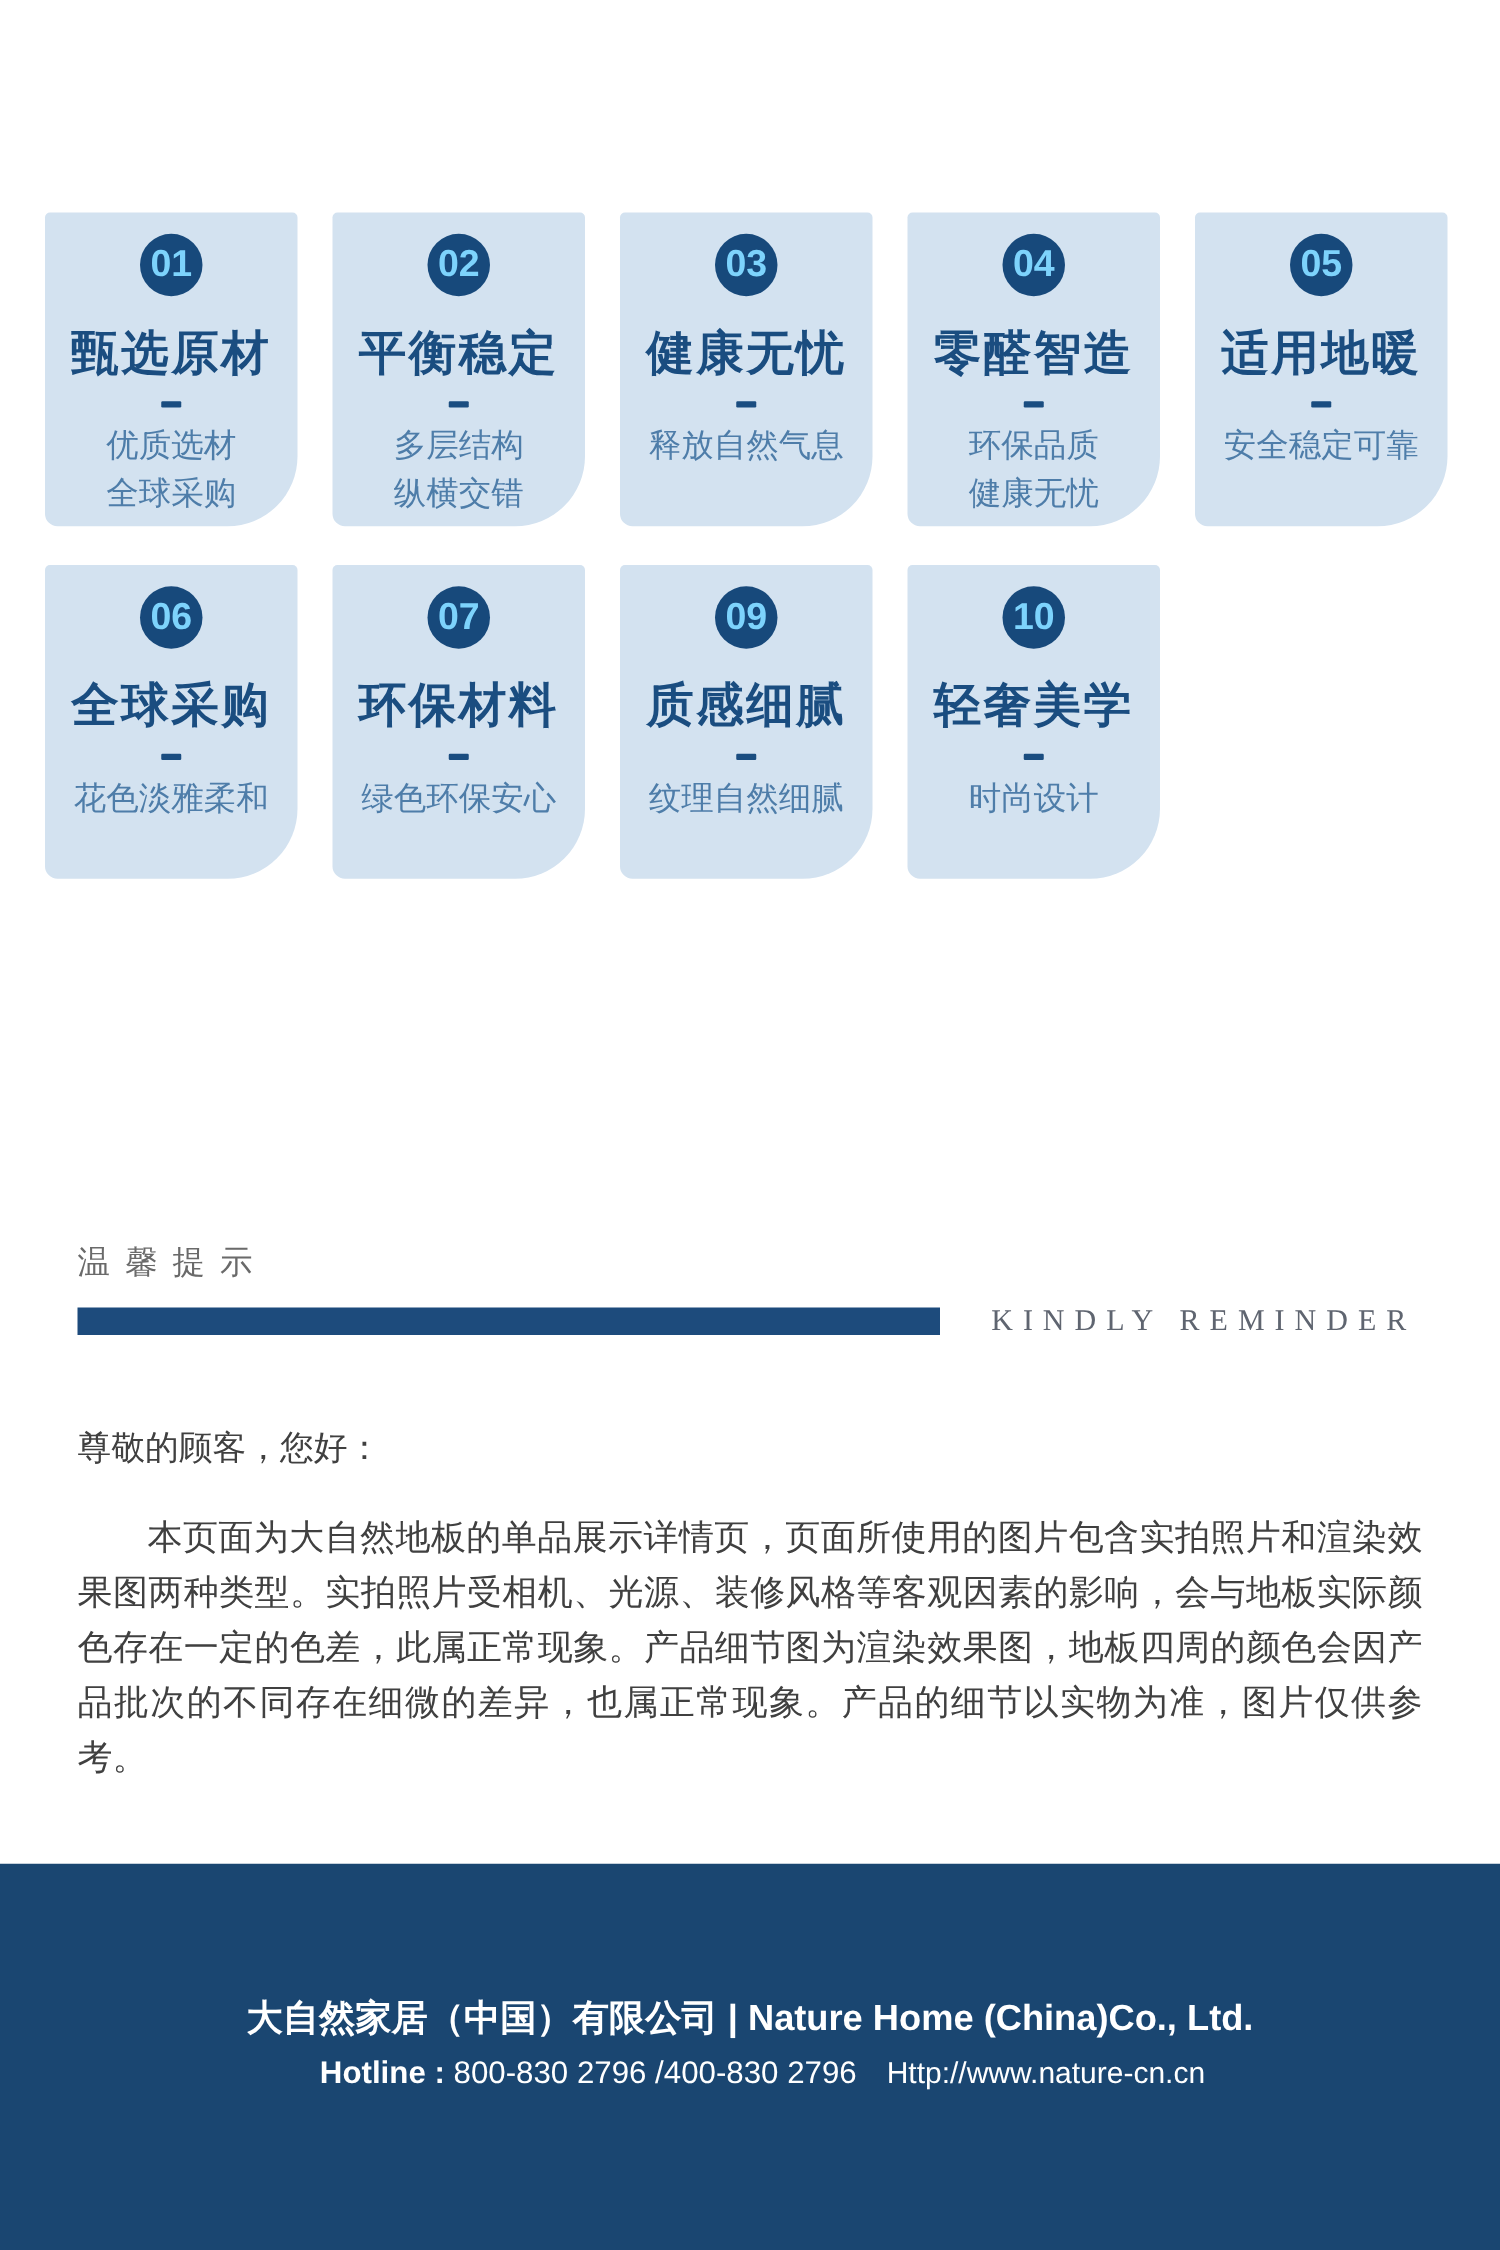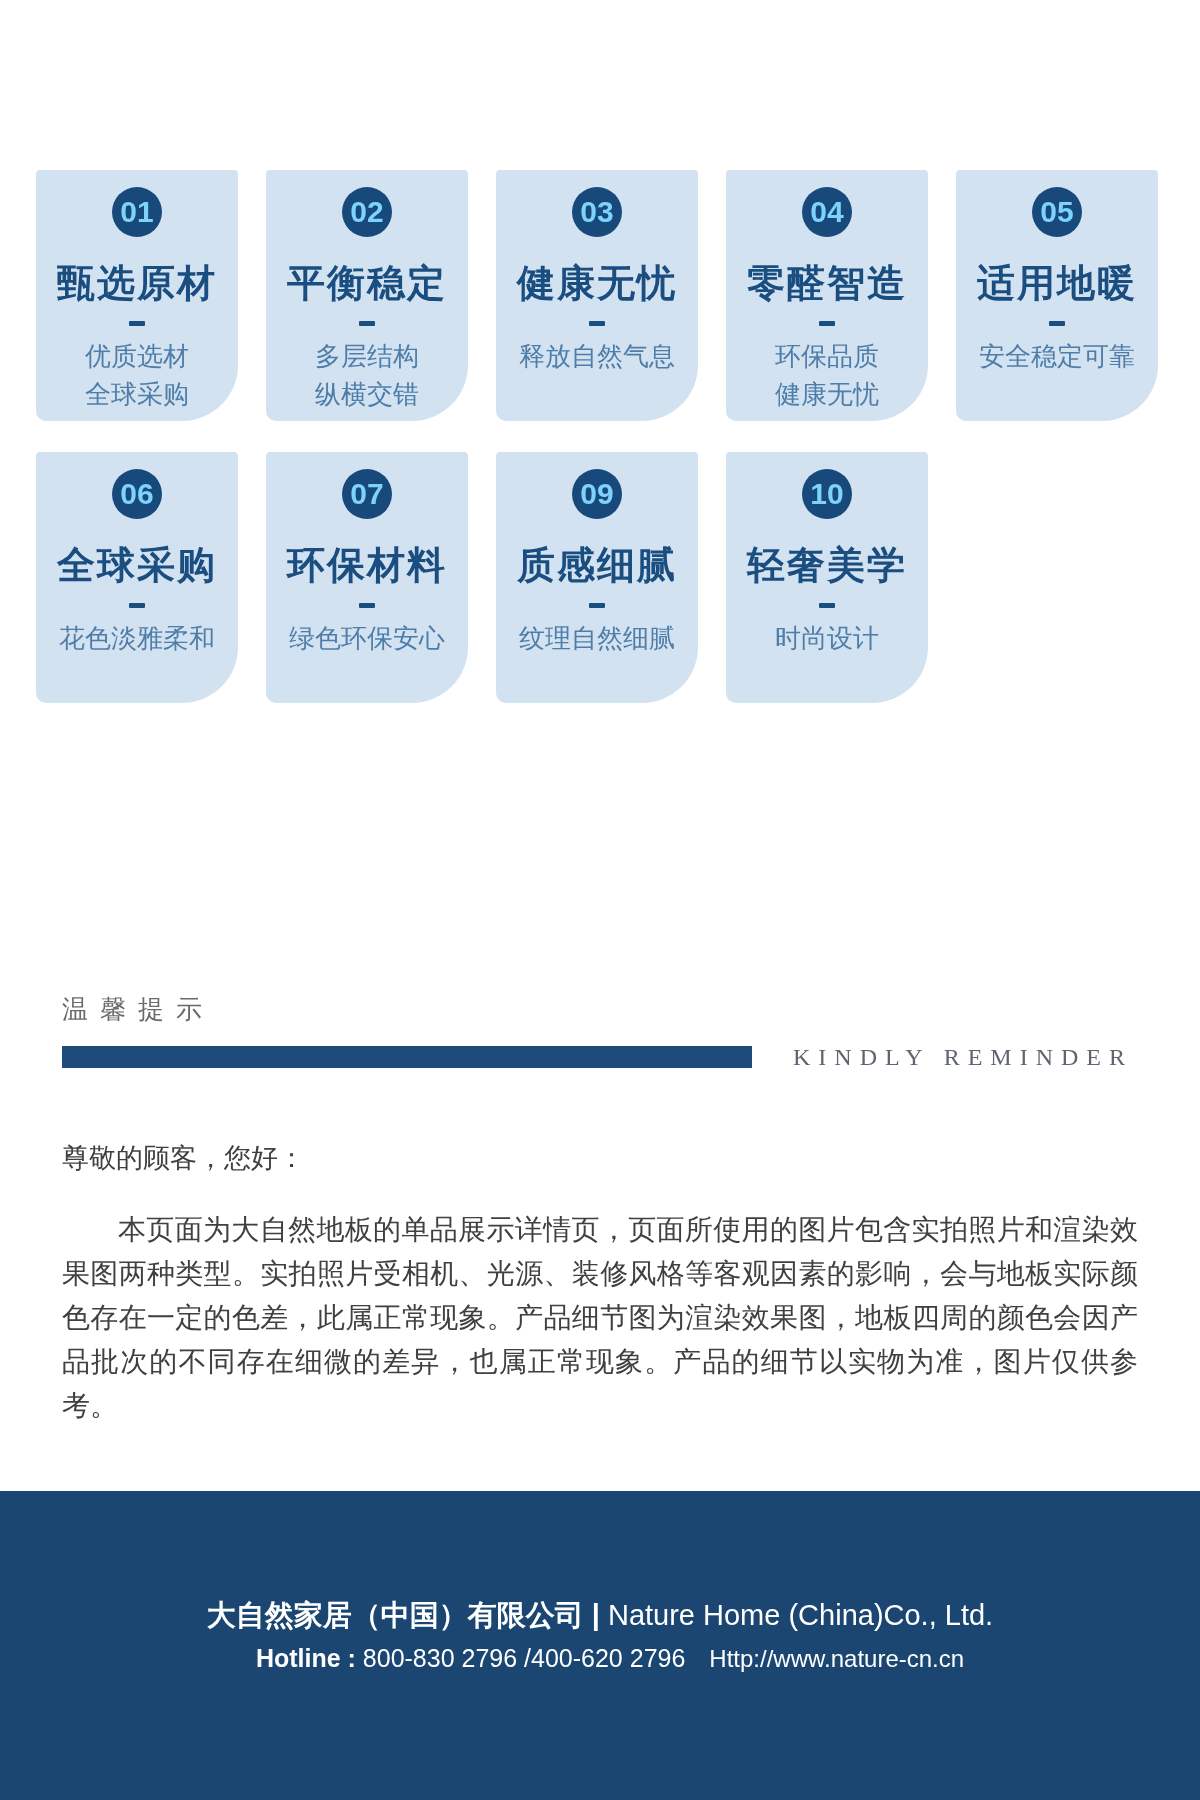--- a/index.html
+++ b/index.html
@@ -124,21 +124,21 @@
     box-sizing: border-box;
     padding-top: 110px;
   }
   .footer-line1 {
     font-size: 29px;
     line-height: 1;
     white-space: nowrap;
   }
   .footer-company-cn { font-weight: bold; }
   .footer-sep { font-weight: bold; margin: 0 8px; }
-  .footer-company-en { font-weight: 400; }
+  .footer-company-en { font-weight: 700; }
   .footer-line2 {
     margin-top: 16px;
     font-size: 25px;
     line-height: 1;
     white-space: nowrap;
   }
   .footer-hotline-label { font-weight: bold; margin-left: 20px; }
   .footer-website { margin-left: 24px; font-size: 24px; text-align: center; }
 </style>
 </head>
@@ -238,17 +238,17 @@
   <div class="reminder-bar"></div>
   <div class="reminder-heading-en">KINDLY REMINDER</div>
   <div class="reminder-greeting">尊敬的顾客，您好：</div>
   <div class="reminder-body">本页面为大自然地板的单品展示详情页，页面所使用的图片包含实拍照片和渲染效果图两种类型。实拍照片受相机、光源、装修风格等客观因素的影响，会与地板实际颜色存在一定的色差，此属正常现象。产品细节图为渲染效果图，地板四周的颜色会因产品批次的不同存在细微的差异，也属正常现象。产品的细节以实物为准，图片仅供参考。</div>
 
   <div class="footer">
     <div class="footer-line1">
       <span class="footer-company-cn">大自然家居（中国）有限公司</span><span class="footer-sep">|</span><span class="footer-company-en">Nature Home (China)Co., Ltd.</span>
     </div>
     <div class="footer-line2">
-      <span class="footer-hotline-label">Hotline : </span><span class="footer-hotline-numbers">800-830 2796 /400-620 2796</span><span class="footer-website">Http://www.nature-cn.cn</span>
+      <span class="footer-hotline-label">Hotline : </span><span class="footer-hotline-numbers">800-830 2796 /400-830 2796</span><span class="footer-website">Http://www.nature-cn.cn</span>
     </div>
   </div>
 
 </div>
 
 </body></html>

